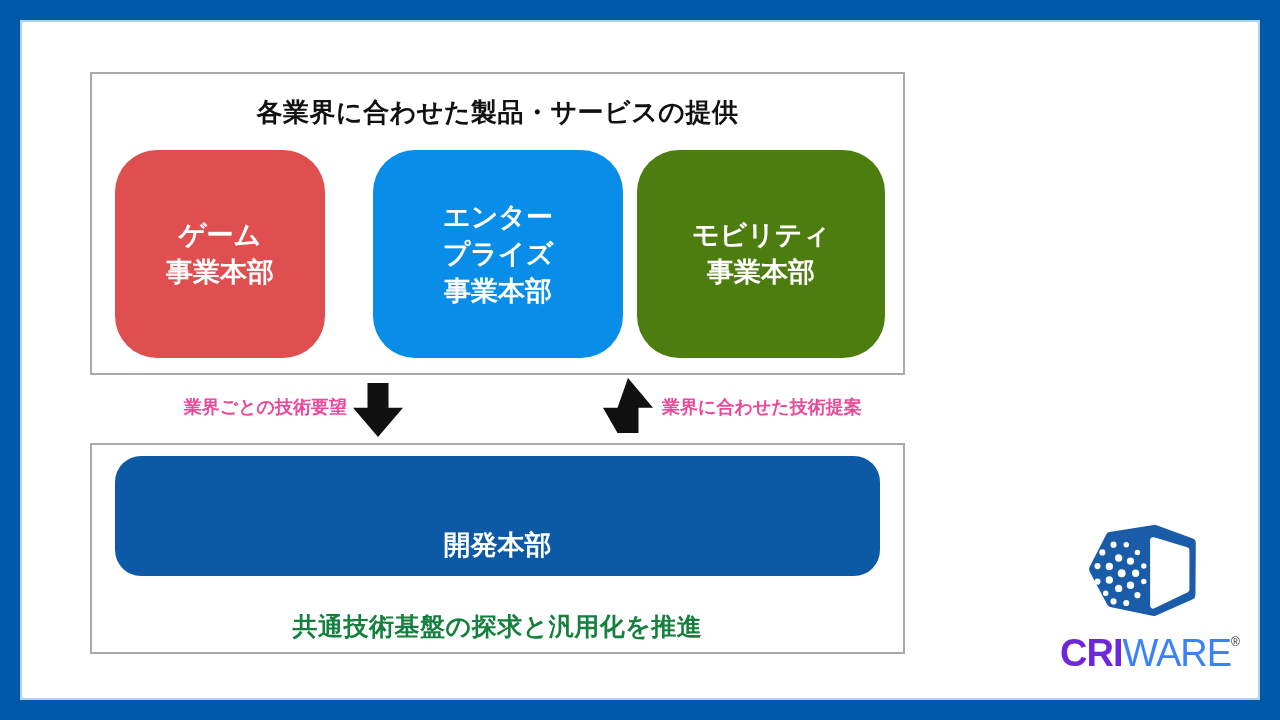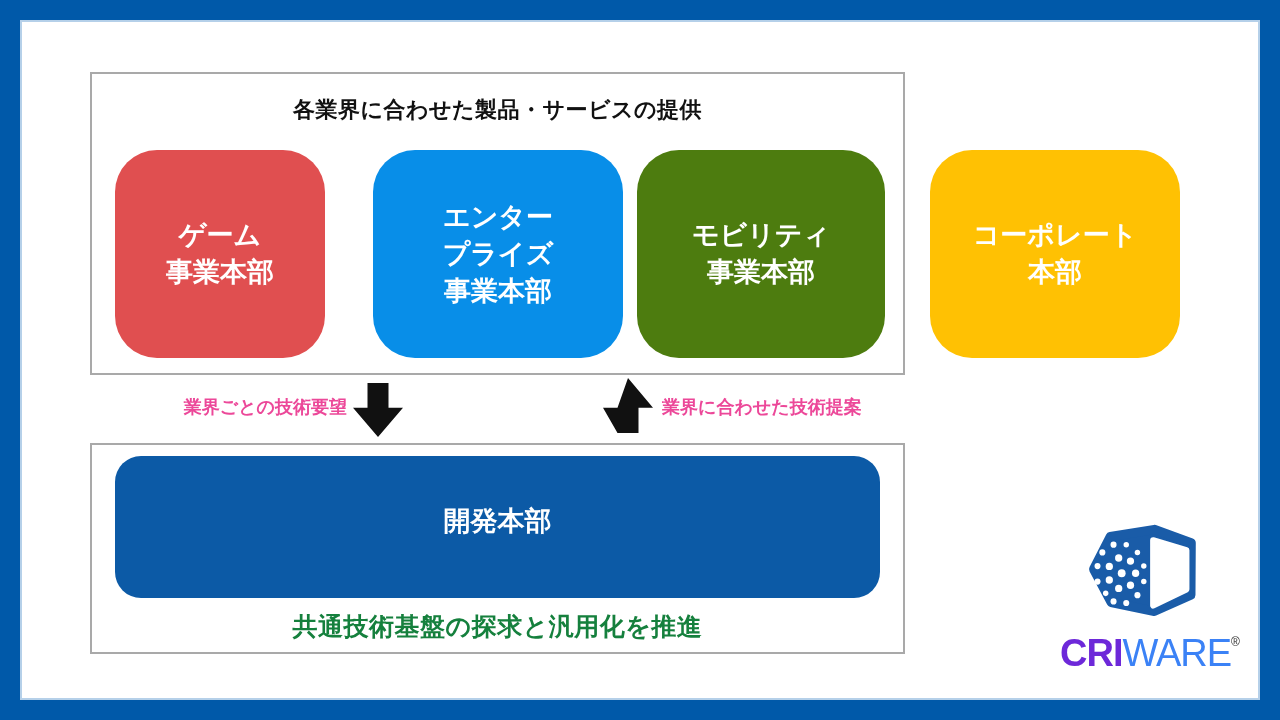--- a/index.html
+++ b/index.html
@@ -13,35 +13,36 @@
     box-shadow: inset 0 0 0 2px #B5D0E9;
     pointer-events:none; z-index:30;
   }
   .panel {
     position:absolute; background:#ffffff; border:2px solid #A9A9A9;
   }
   .panel-top  { left:90px;  top:72px;  width:815px; height:303px; }
   .panel-bottom{ left:90px; top:443px; width:815px; height:211px; }
   .panel-title {
     position:absolute; left:0; right:0; top:21px; text-align:center;
-    font-size:22px; font-weight:bold; color:#111; letter-spacing:0.5px;
+    font-size:26px; font-weight:bold; color:#111; letter-spacing:0.5px;
   }
   .dept {
     position:absolute; border-radius:42px; display:flex; flex-direction:column;
     align-items:center; justify-content:center; text-align:center;
     color:#ffffff; font-weight:bold; font-size:27px; line-height:37px;
     z-index:5;
   }
   .dept-game       { left:115px; top:150px; width:210px; height:208px;text-align:center; }
   .dept-enterprise { left:373px; top:150px; width:250px; height:208px; }
   .dept-mobility   { left:637px; top:150px; width:248px; height:208px; }
   .dept-corporate  { left:930px; top:150px; width:250px; height:208px; }
   .dept-dev {
-    left:115px; top:456px; width:765px; height:142px; border-radius:26px;
+    left:115px; top:456px; width:765px; height:120px; border-radius:26px;
     padding-bottom:12px;
+    justify-content:flex-end;
   }
   .arrow { position:absolute; z-index:6; }
   .arrow-down {
     left:353px; top:383px; width:50px; height:54px;
     clip-path:polygon(29% 0, 71% 0, 71% 46%, 100% 46%, 50% 100%, 0 46%, 29% 46%);
   }
   .arrow-up {
     left:603px; top:378px; width:50px; height:55px;
     clip-path:polygon(50% 0, 100% 54%, 71% 54%, 71% 100%, 29% 100%, 0 54%, 29% 54%);
   }
@@ -84,24 +85,20 @@
     <span>エンター</span>
     <span>プライズ</span>
     <span>事業本部</span>
   </div>
 
   <div class="dept dept-mobility" style="background-color: #4d7c0f;">
     <span>モビリティ</span>
     <span>事業本部</span>
   </div>
 
-  <div class="dept dept-corporate" style="background-color: rgb(255, 193, 3);">
-    <span>コーポレート</span>
-    <span>本部</span>
-  </div>
 
   <div class="arrow arrow-down" style="background-color: rgb(17, 17, 17);"></div>
   <div class="arrow arrow-up" style="background-color: rgb(17, 17, 17);"></div>
   <div class="flow-label flow-label-left">業界ごとの技術要望</div>
   <div class="flow-label flow-label-right">業界に合わせた技術提案</div>
 
   <section class="panel panel-bottom"></section>
 
   <div class="dept dept-dev" style="background-color: rgb(12, 90, 166);">
     <span>開発本部</span>

